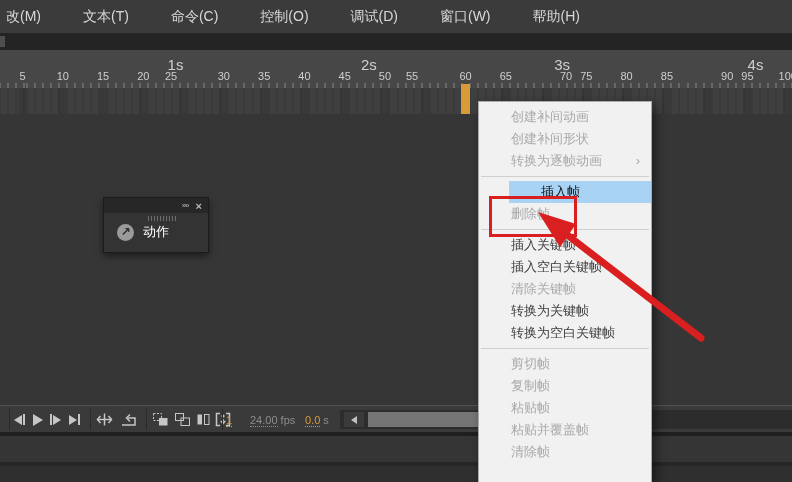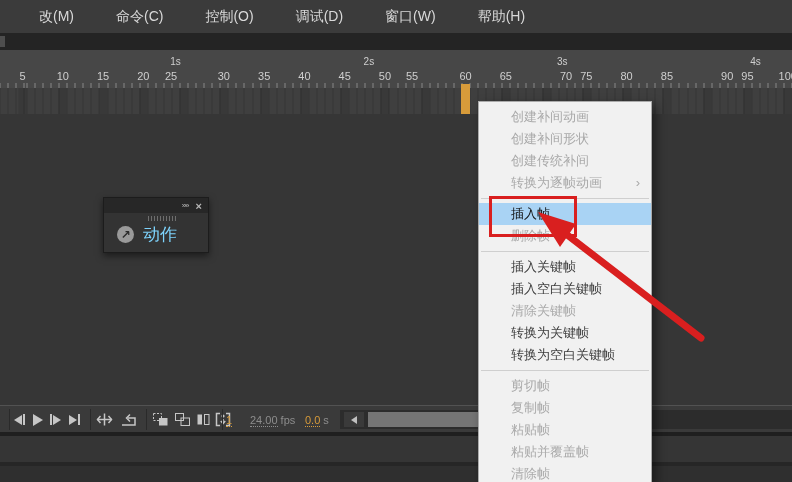--- a/index.html
+++ b/index.html
@@ -4,29 +4,29 @@
 <style>
   html,body{margin:0;padding:0;background:#222;}
   .app{position:relative;width:792px;height:482px;overflow:hidden;
        font-family:"Liberation Sans","DejaVu Sans",sans-serif;
        background:#363636;user-select:none;}
 
   
   .menubar{position:absolute;left:0;top:0;width:792px;height:33px;background:#3b3b3b;
            display:flex;align-items:center;color:#d9d9d9;font-size:14px;}
   .menubar .mitem{padding:0 21px 0 21px;height:33px;line-height:33px;white-space:nowrap;}
-  .menubar .mitem:first-child{padding-left:15px;margin-left:24px;}
+  .menubar .mitem:first-child{padding-left:6px;}
 
   
   .dark-strip{position:absolute;left:0;top:33px;width:792px;height:17px;background:#242424;}
   .strip-tab{position:absolute;left:0;top:3px;width:5px;height:11px;background:#4e4e4e;}
 
   
   .ruler{position:absolute;left:0;top:50px;width:792px;height:38px;background:#474747;}
-  .sec-label{position:absolute;top:6px;transform:translateX(-50%);font-size:10px;color:#cfcfcf;}
+  .sec-label{position:absolute;top:6px;transform:translateX(-50%);font-size:15px;color:#cfcfcf;}
   .frame-num{position:absolute;top:20px;transform:translateX(-50%);font-size:11px;color:#cfcfcf;}
   .ticks{position:absolute;left:0;top:83px;width:792px;height:5px;
          background:repeating-linear-gradient(90deg,#9d9d9d 0 1px,transparent 1px 8.055px);
          background-position:26.5px 0;opacity:.75;}
 
   
   .grid{position:absolute;left:0;top:88px;width:792px;height:26px;background:#3f3f3f;
         border-bottom:2px solid #2c2c2c;
         background-image:
           repeating-linear-gradient(90deg,rgba(0,0,0,.10) 0 8.055px,transparent 8.055px 40.275px),
@@ -42,21 +42,21 @@
          border:1px solid #1c1c1c;box-shadow:0 3px 7px rgba(0,0,0,.5);}
   .panel-head{height:15px;background:#272727;display:flex;justify-content:flex-end;
               align-items:center;gap:7px;padding-right:6px;color:#b8b8b8;}
   .panel-collapse{font-size:8px;letter-spacing:-1px;}
   .panel-close{font-size:11px;font-weight:bold;}
   .panel-grip{position:absolute;left:44px;top:18px;width:28px;height:5px;
               background:repeating-linear-gradient(90deg,#6e6e6e 0 1px,transparent 1px 3px);}
   .panel-row{display:flex;align-items:center;gap:9px;padding:10px 0 0 13px;}
   .as-icon{width:17px;height:17px;border-radius:50%;background:#9a9a9a;color:#2c2c2c;
            display:flex;align-items:center;justify-content:center;font-size:12px;font-weight:bold;}
-  .panel-title{color:#7dd3fc;font-size:17px;}
+  .panel-title{color:#ffffff;font-size:13px;}
 
   
   .toolbar{position:absolute;left:0;top:405px;width:792px;height:28px;background:#3a3a3a;
            border-top:1px solid #525252;border-bottom:1px solid #1f1f1f;box-sizing:border-box;}
   .tsep{position:absolute;top:3px;width:1px;height:21px;background:#2a2a2a;}
   .tbtn{position:absolute;top:6px;height:15px;display:flex;align-items:center;gap:1px;}
   .tl{width:0;height:0;border-top:5px solid transparent;border-bottom:5px solid transparent;border-right:8px solid #c6c6c6;}
   .tr{width:0;height:0;border-top:5px solid transparent;border-bottom:5px solid transparent;border-left:8px solid #c6c6c6;}
   .tr.big{border-top-width:6px;border-bottom-width:6px;border-left-width:10px;}
   .vb{width:2px;height:11px;background:#c6c6c6;}
@@ -77,37 +77,38 @@
   .b3{position:absolute;left:0;top:462px;width:792px;height:4px;background:#262626;}
   .b4{position:absolute;left:0;top:466px;width:792px;height:16px;background:#2f2f2f;}
 
   
   .ctx{position:absolute;left:478px;top:101px;width:174px;height:383px;background:#f1f1f1;
        border:1px solid #ababab;box-shadow:4px 4px 10px rgba(0,0,0,.45);box-sizing:border-box;
        padding-top:4px;z-index:20;}
   .mi{position:relative;height:22px;line-height:22px;padding-left:32px;font-size:13px;
       color:#3d3d3d;white-space:nowrap;}
   .mi.dis{color:#a9a9a9;}
-  .mi.hl{background:var(--hl-blue,#a9d3f4);color:#101010;}
+  .mi.hl{background:var(--hl-blue,#a9d3f4);color:#101010;margin-left:30px;}
   .mi .subarrow{position:absolute;right:11px;top:0;color:#a9a9a9;font-size:13px;}
   .msep{height:9px;position:relative;}
   .msep::after{content:"";position:absolute;left:2px;right:2px;top:4px;height:1px;background:#cfcfcf;}
 
   
   .red-rect{position:absolute;left:489px;top:196px;width:82px;height:35px;
             border:3px solid var(--red,#d91f1f);z-index:40;}
   .arrow-svg{position:absolute;left:0;top:0;z-index:45;pointer-events:none;}
 </style>
 </head>
 <body>
 
 <div class="app" style="--orange: #d79b3a; --hl-blue: #a9d3f4; --red: #d91f1f;">
 
   <div class="menubar" id="menubar">
       <span class="mitem">改(M)</span>
+      <span class="mitem">文本(T)</span>
       <span class="mitem">命令(C)</span>
       <span class="mitem">控制(O)</span>
       <span class="mitem">调试(D)</span>
       <span class="mitem">窗口(W)</span>
       <span class="mitem">帮助(H)</span>
     </div>
 
   <div class="dark-strip">
     <div class="strip-tab"></div>
   </div>
@@ -228,21 +229,20 @@
   </div>
 
   <div class="b1"></div>
   <div class="b2"></div>
   <div class="b3"></div>
   <div class="b4"></div>
 
   <div class="ctx" id="ctx">
       <div class="mi dis">创建补间动画</div>
       <div class="mi dis">创建补间形状</div>
-      <div class="mi dis">创建传统补间</div>
       <div class="mi dis">转换为逐帧动画<span class="subarrow">›</span></div>
       <div class="msep"></div>
       <div class="mi hl">插入帧</div>
       <div class="mi dis">删除帧</div>
       <div class="msep"></div>
       <div class="mi">插入关键帧</div>
       <div class="mi">插入空白关键帧</div>
       <div class="mi dis">清除关键帧</div>
       <div class="mi">转换为关键帧</div>
       <div class="mi">转换为空白关键帧</div>

